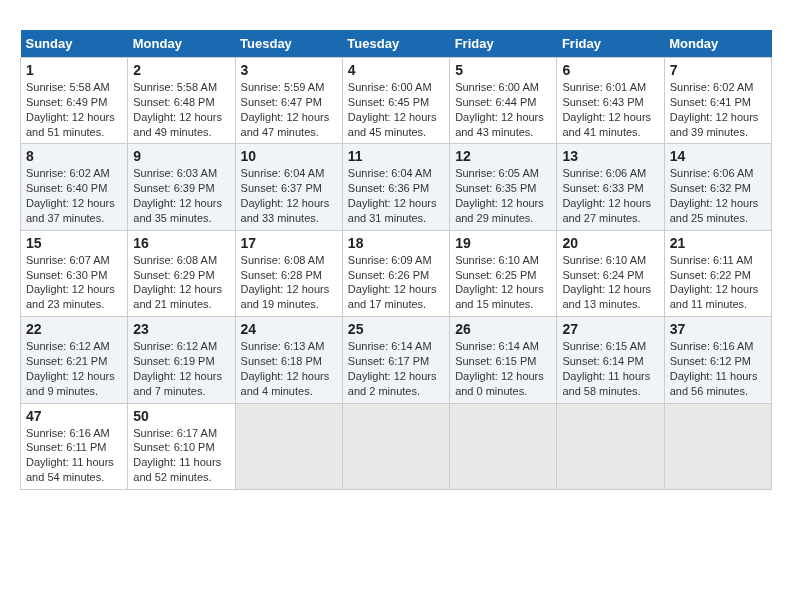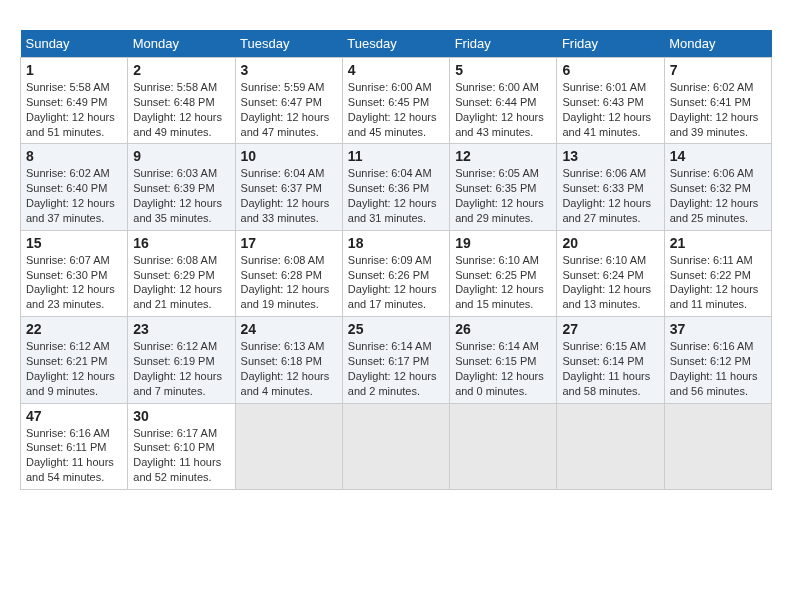--- a/index.html
+++ b/index.html
@@ -54,21 +54,21 @@
       width: 100%;
       border-collapse: collapse;
       font-size: 11px;
     }
     thead tr th {
       background-color: #1a6ab1;
       color: #fff;
       text-align: left;
       padding: 6px 5px;
       font-size: 13px;
-      font-weight: normal;
+      font-weight: bold;
     }
     tbody tr td {
       border: 1px solid #ccc;
       vertical-align: top;
       padding: 4px 5px;
       min-height: 80px;
       width: 14.28%;
       color: #333;
     }
     .day-num {
@@ -241,21 +241,21 @@
           <div class="day-num">37</div>
           <div class="cell-content">Sunrise: 6:16 AM<br>Sunset: 6:12 PM<br>Daylight: 11 hours<br>and 56 minutes.</div>
         </td>
       </tr>
       <tr>
         <td>
           <div class="day-num">47</div>
           <div class="cell-content">Sunrise: 6:16 AM<br>Sunset: 6:11 PM<br>Daylight: 11 hours<br>and 54 minutes.</div>
         </td>
         <td>
-          <div class="day-num">30</div>
+          <div class="day-num">50</div>
           <div class="cell-content">Sunrise: 6:17 AM<br>Sunset: 6:10 PM<br>Daylight: 11 hours<br>and 52 minutes.</div>
         </td>
         <td class="empty-cell"></td>
         <td class="empty-cell"></td>
         <td class="empty-cell"></td>
         <td class="empty-cell"></td>
         <td class="empty-cell"></td>
       </tr>
     </tbody>
 </table>

